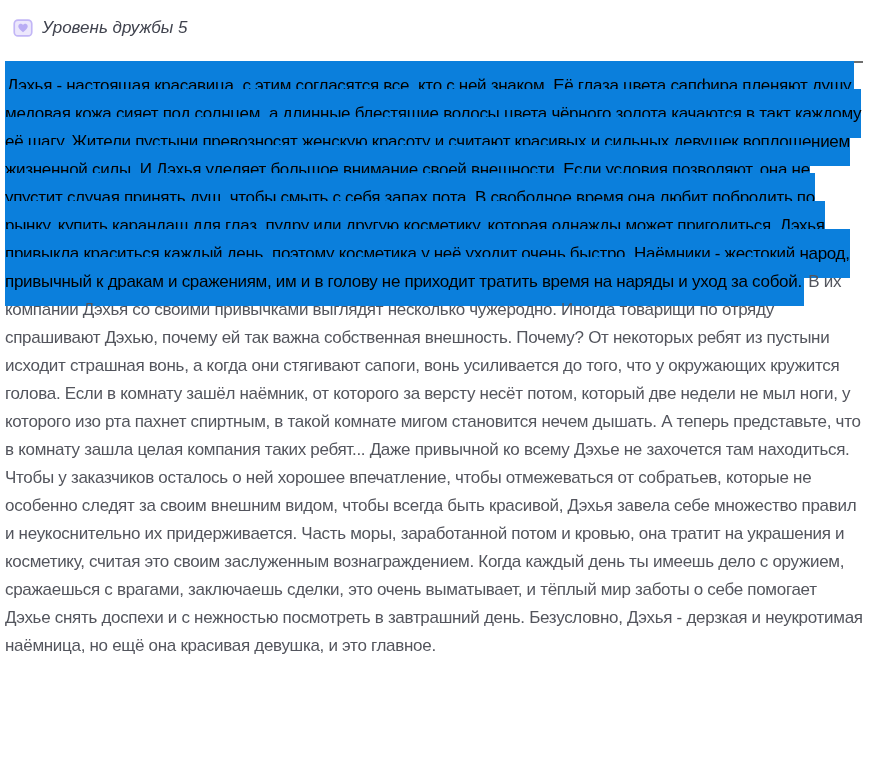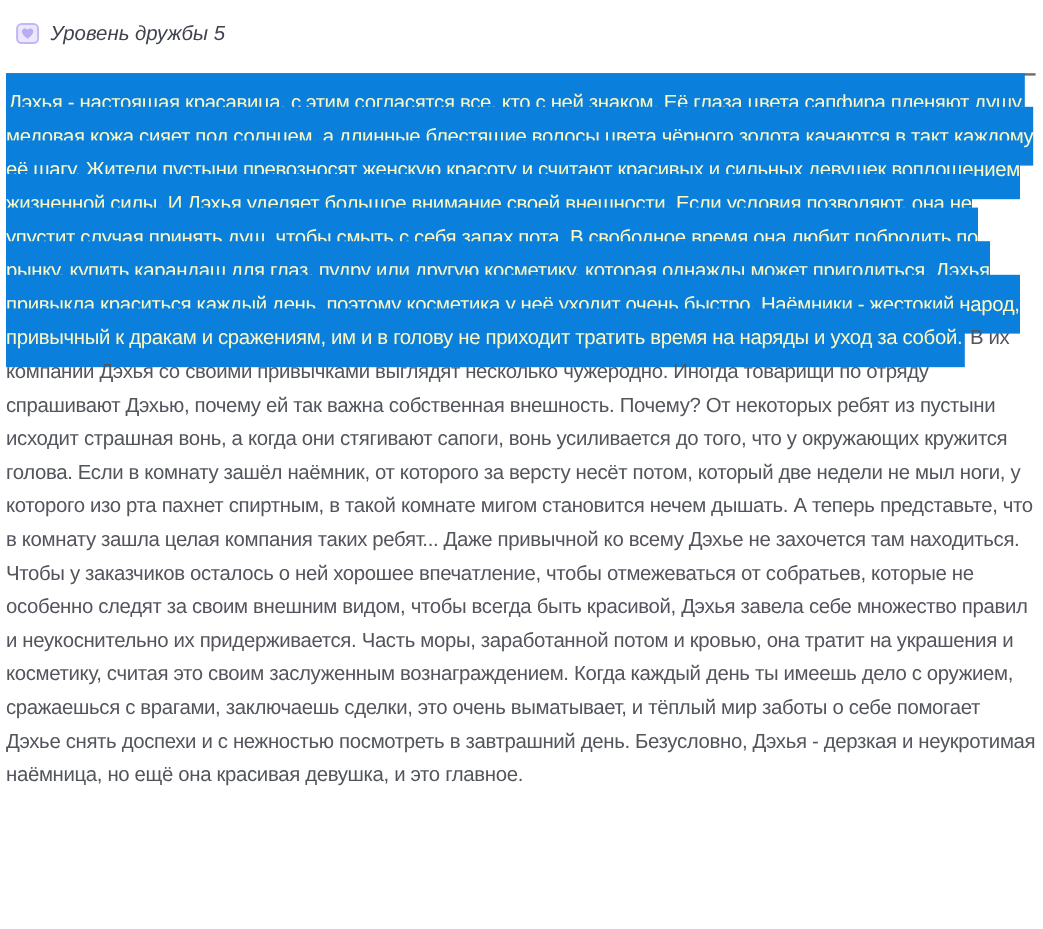--- a/index.html
+++ b/index.html
@@ -45,21 +45,21 @@
     margin: 9px 0 0 0;
     width: 860px;
     font-size: 17px;
     line-height: 28px;
     letter-spacing: -0.3px;
     color: #53555d;
     text-align: left;
   }
   .sel {
     background-color: #0b7fdc;
-    color: #fef9c3;
+    color: #000000;
     padding: 15px 2px;
   }
 </style>
 </head>
 <body>
 
 <div class="page">
 
 
   <div class="friendship-row">

